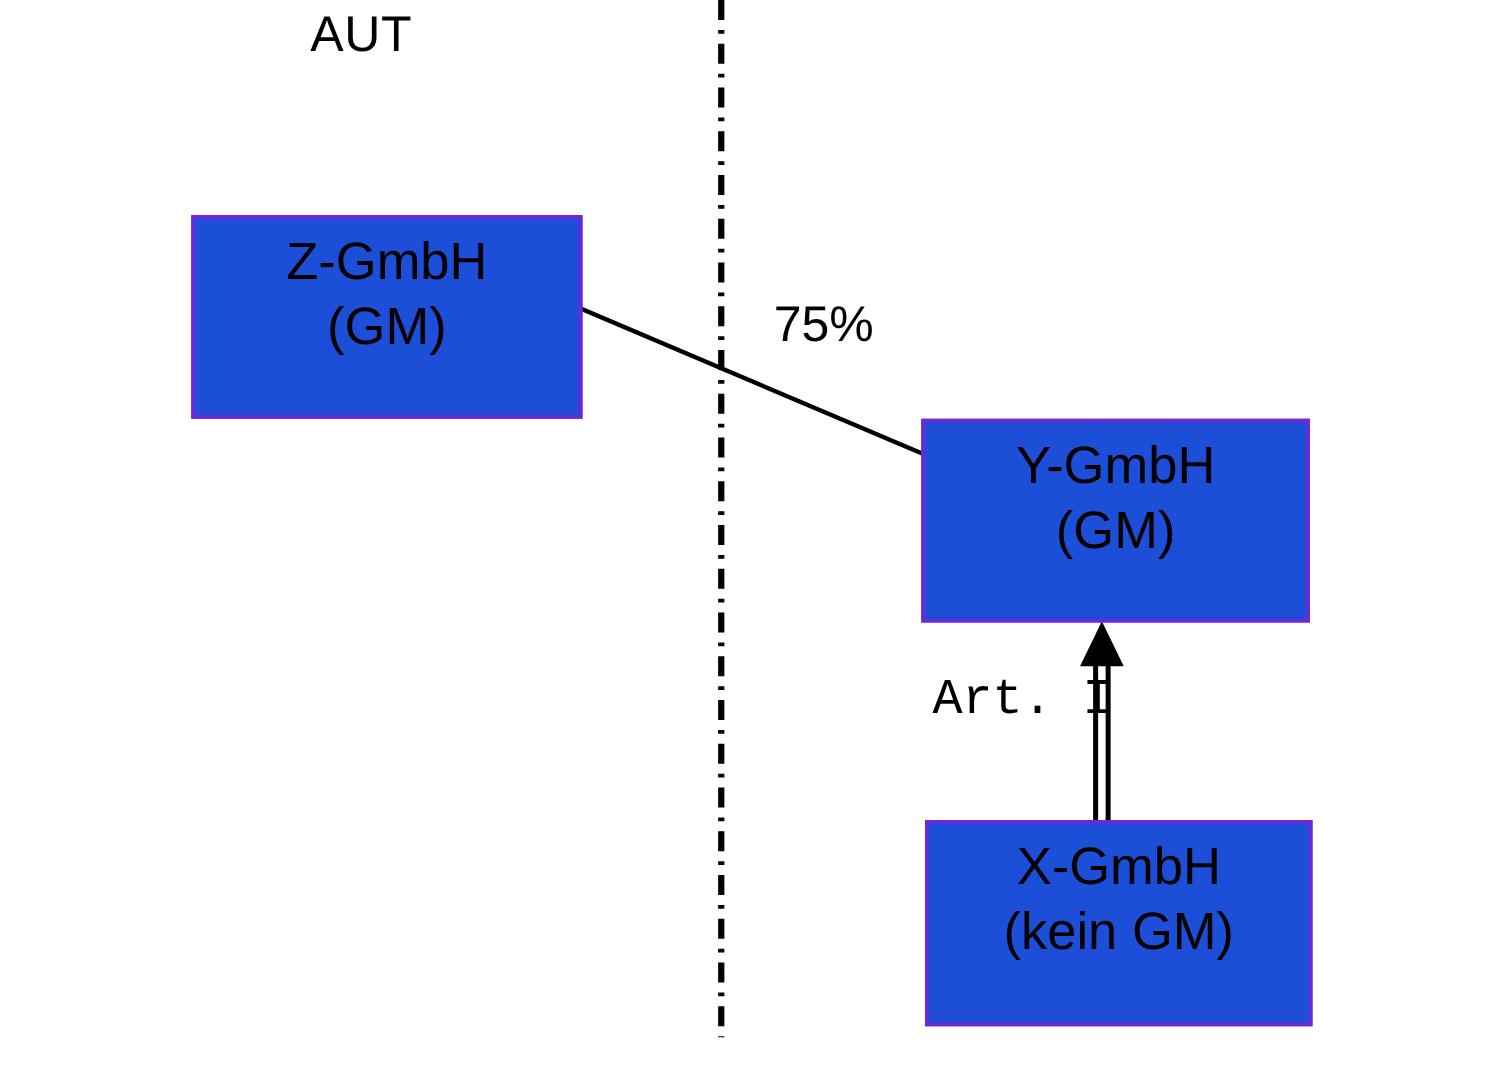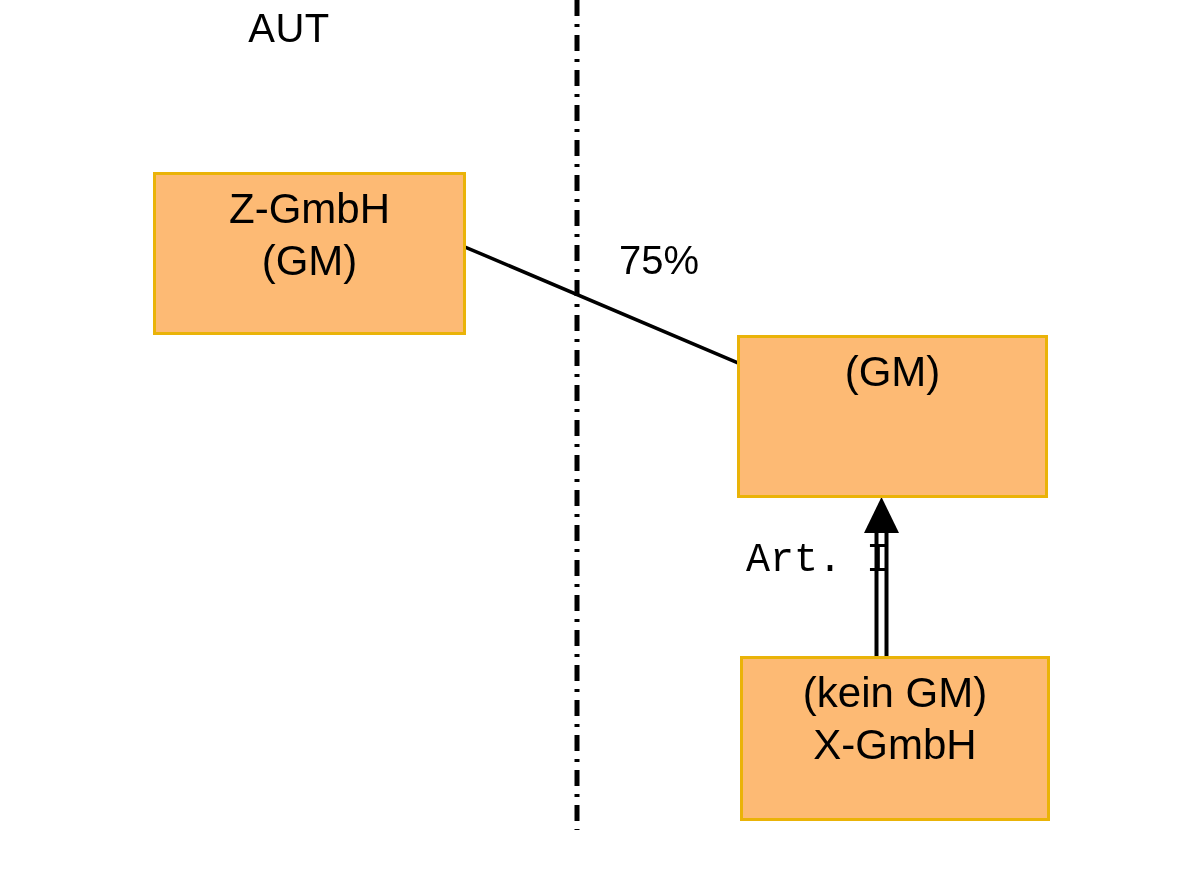--- a/index.html
+++ b/index.html
@@ -38,22 +38,22 @@
     left: 573px;
     top: 0px;
     width: 8px;
     height: 830px;
   }
 
   
   .entity-box {
     position: absolute;
     box-sizing: border-box;
-    background: #fdba74;
-    border: 3px solid #eab308;
+    background: #1d4ed8;
+    border: 3px solid #6d28d9;
     text-align: center;
     overflow: hidden;
   }
   .entity-line {
     display: block;
     font-size: 42px;
     line-height: 52px;
     color: #000000;
     white-space: nowrap;
   }
@@ -105,25 +105,26 @@
 
     <polygon points="881.5,497 899,533 864,533" fill="#000000"></polygon>
   </svg>
 
   <div class="entity-box" id="box-z">
     <span class="entity-line">Z-GmbH</span>
     <span class="entity-line">(GM)</span>
   </div>
 
   <div class="entity-box" id="box-y">
+    <span class="entity-line">Y-GmbH</span>
     <span class="entity-line">(GM)</span>
   </div>
 
   <div class="entity-box" id="box-x">
+    <span class="entity-line">X-GmbH</span>
     <span class="entity-line">(kein GM)</span>
-    <span class="entity-line">X-GmbH</span>
   </div>
 
   <div class="edge-label" id="label-share">75%</div>
 
   <div class="edge-label" id="label-art">Art. I</div>
 
 </div>
 
 </body></html>

